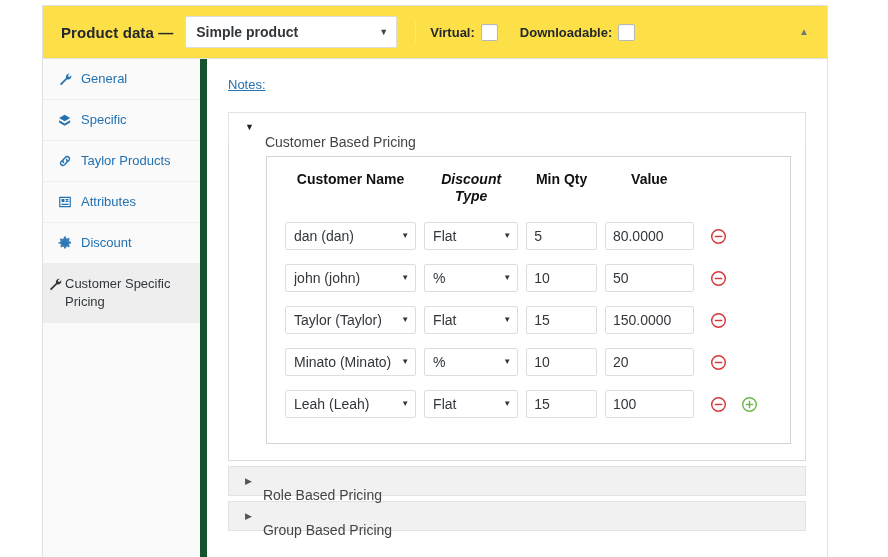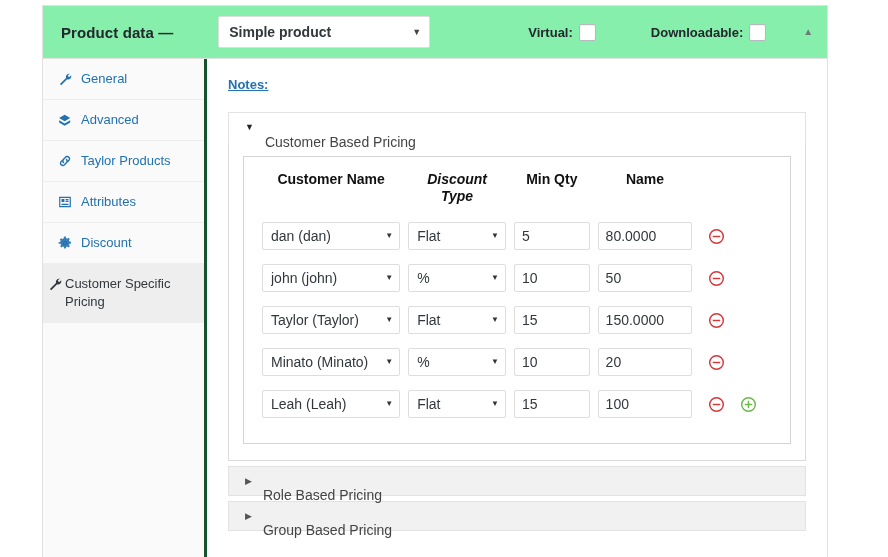--- a/index.html
+++ b/index.html
@@ -32,22 +32,21 @@
   }
 
   
   #panel-header {
     height: 53px;
     border-bottom: 1px solid #e1e1e1;
     display: flex;
     align-items: center;
     padding: 0 14px 0 18px;
     box-sizing: border-box;
-    background: #86efac;
-    gap: 33px;
+    background: #fde047;
   }
   .header-title {
     font-weight: bold;
     font-size: 15px;
     color: #23282d;
     white-space: nowrap;
     margin-right: 12px;
     letter-spacing: .1px;
   }
   .product-type-select {
@@ -123,21 +122,21 @@
   #panel-body {
     display: flex;
     height: 498px;
   }
 
   
   #product-tabs {
     width: 164px;
     flex: 0 0 164px;
     background: #fafafa;
-    border-right: 3px solid #14532d;
+    border-right: 7px solid #14532d;
     box-sizing: border-box;
     padding: 0;
     margin: 0;
     list-style: none;
   }
   .tab-item {
     border-bottom: 1px solid #eee;
     padding: 11px 10px 11px 14px;
     display: flex;
     align-items: flex-start;
@@ -177,21 +176,20 @@
     box-sizing: border-box;
     background: #fff;
   }
   #notes-link {
     color: #2271b1;
     text-decoration: underline;
     font-size: 13px;
     display: inline-block;
     margin-bottom: 20px;
     cursor: pointer;
-    font-weight: bold;
   }
 
   
   .accordion-section { margin-bottom: 0; }
   .accordion-head {
     background: #f1f1f1;
     border: 1px solid #e2e2e2;
     height: 30px;
     display: flex;
     align-items: center;
@@ -220,20 +218,21 @@
     background: #fff;
     padding: 14px 14px 16px 14px;
     box-sizing: border-box;
     margin: 0 0 0 0;
   }
   .inner-box {
     border: 1px solid #d4d4d4;
     padding: 12px 14px 14px 14px;
     box-sizing: border-box;
     background: #fff;
+    margin-left: 23px;
   }
 
   
   table.pricing-table {
     border-collapse: collapse;
     width: 100%;
   }
   table.pricing-table th {
     font-size: 14px;
     font-weight: bold;
@@ -350,21 +349,21 @@
         </span>
         <span class="tab-label">General</span>
       </li>
 
       <li class="tab-item">
         <span class="tab-icon">
           <svg width="14" height="14" viewBox="0 0 24 24" fill="currentColor">
               <path d="M12 2 2 8l10 6 10-6-10-6zM2 12l10 6 10-6v4l-10 6-10-6v-4z" transform="translate(0,1) scale(0.95)"></path>
             </svg>
         </span>
-        <span class="tab-label">Advanced</span>
+        <span class="tab-label">Specific</span>
       </li>
 
 
       <li class="tab-item">
         <span class="tab-icon">
           <svg width="14" height="14" viewBox="0 0 24 24" fill="none" stroke="currentColor" stroke-width="2.4" stroke-linecap="round">
               <path d="M9.5 14.5a4 4 0 0 1 0-5.6l3-3a4 4 0 1 1 5.6 5.6l-1.4 1.4"></path>
               <path d="M14.5 9.5a4 4 0 0 1 0 5.6l-3 3a4 4 0 1 1-5.6-5.6l1.4-1.4"></path>
             </svg>
         </span>
@@ -416,21 +415,21 @@
           <div class="inner-box">
             <table class="pricing-table">
               <thead>
                 <tr>
                   <th class="col-name">Customer Name</th>
                   <th class="col-type">
                     <span>Discount</span><br>
                     <span>Type</span>
                   </th>
                   <th class="col-qty">Min Qty</th>
-                  <th class="col-value">Name</th>
+                  <th class="col-value">Value</th>
                   <th class="col-act"></th>
                 </tr>
               </thead>
               <tbody>
 
                 <tr>
                   <td>
                     <span class="cell-select-wrap">
                       <select class="cell-select">
                         <option>dan (dan)</option>

